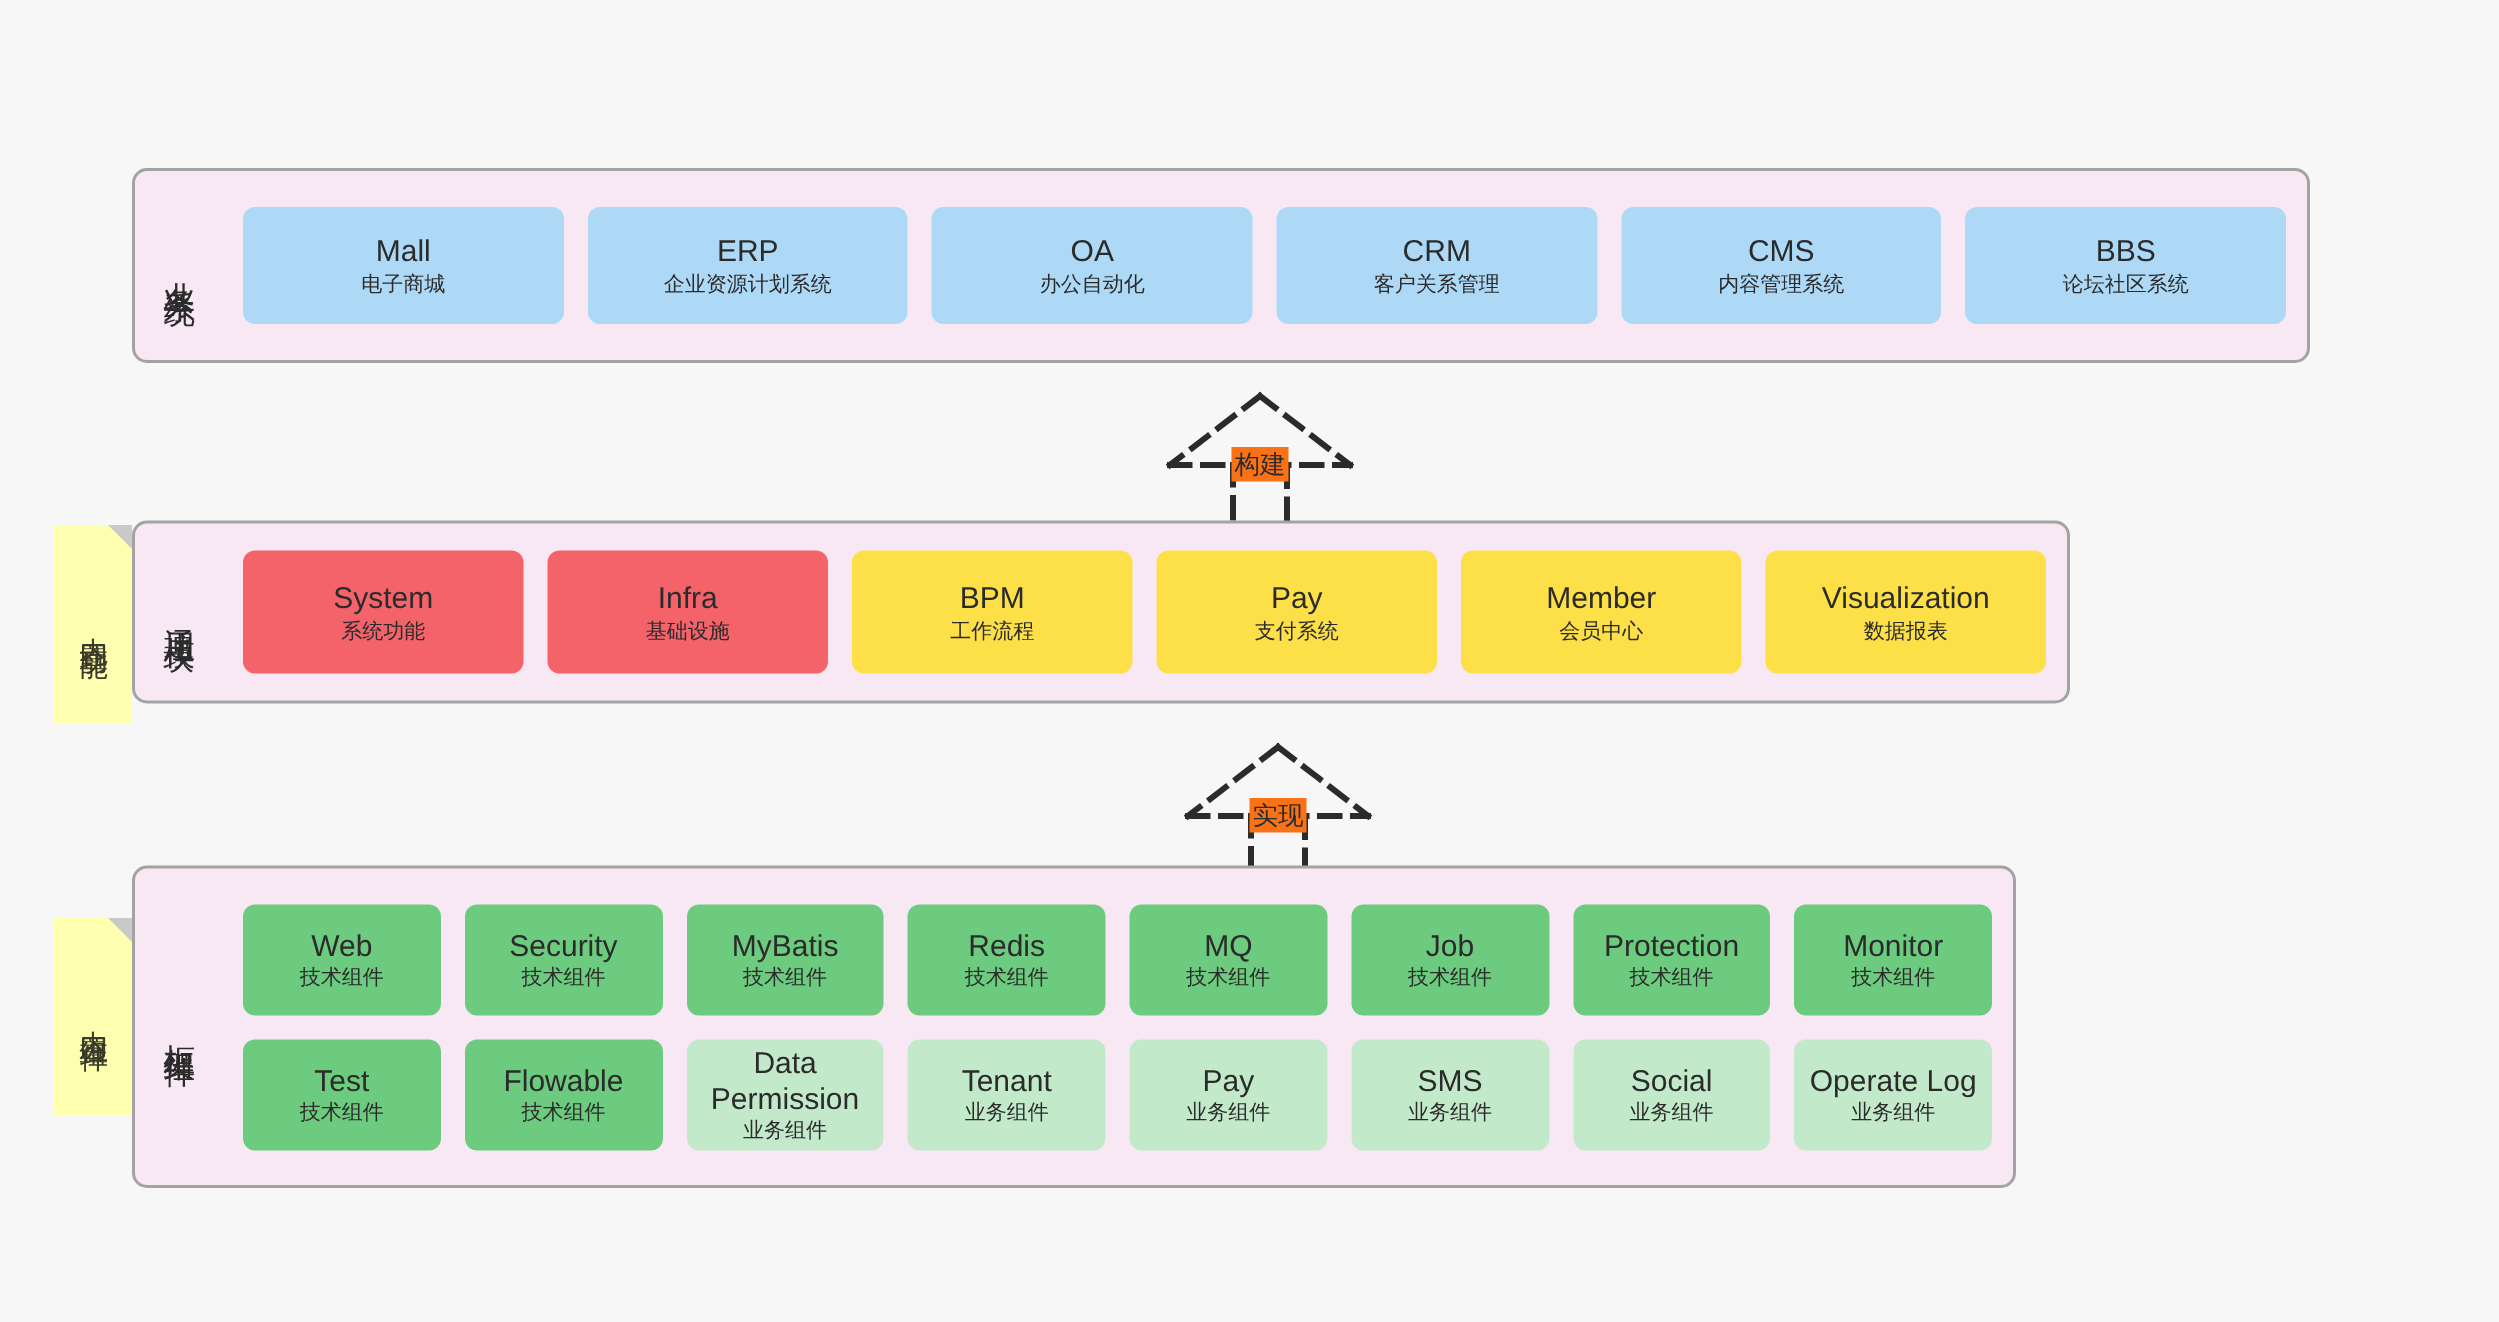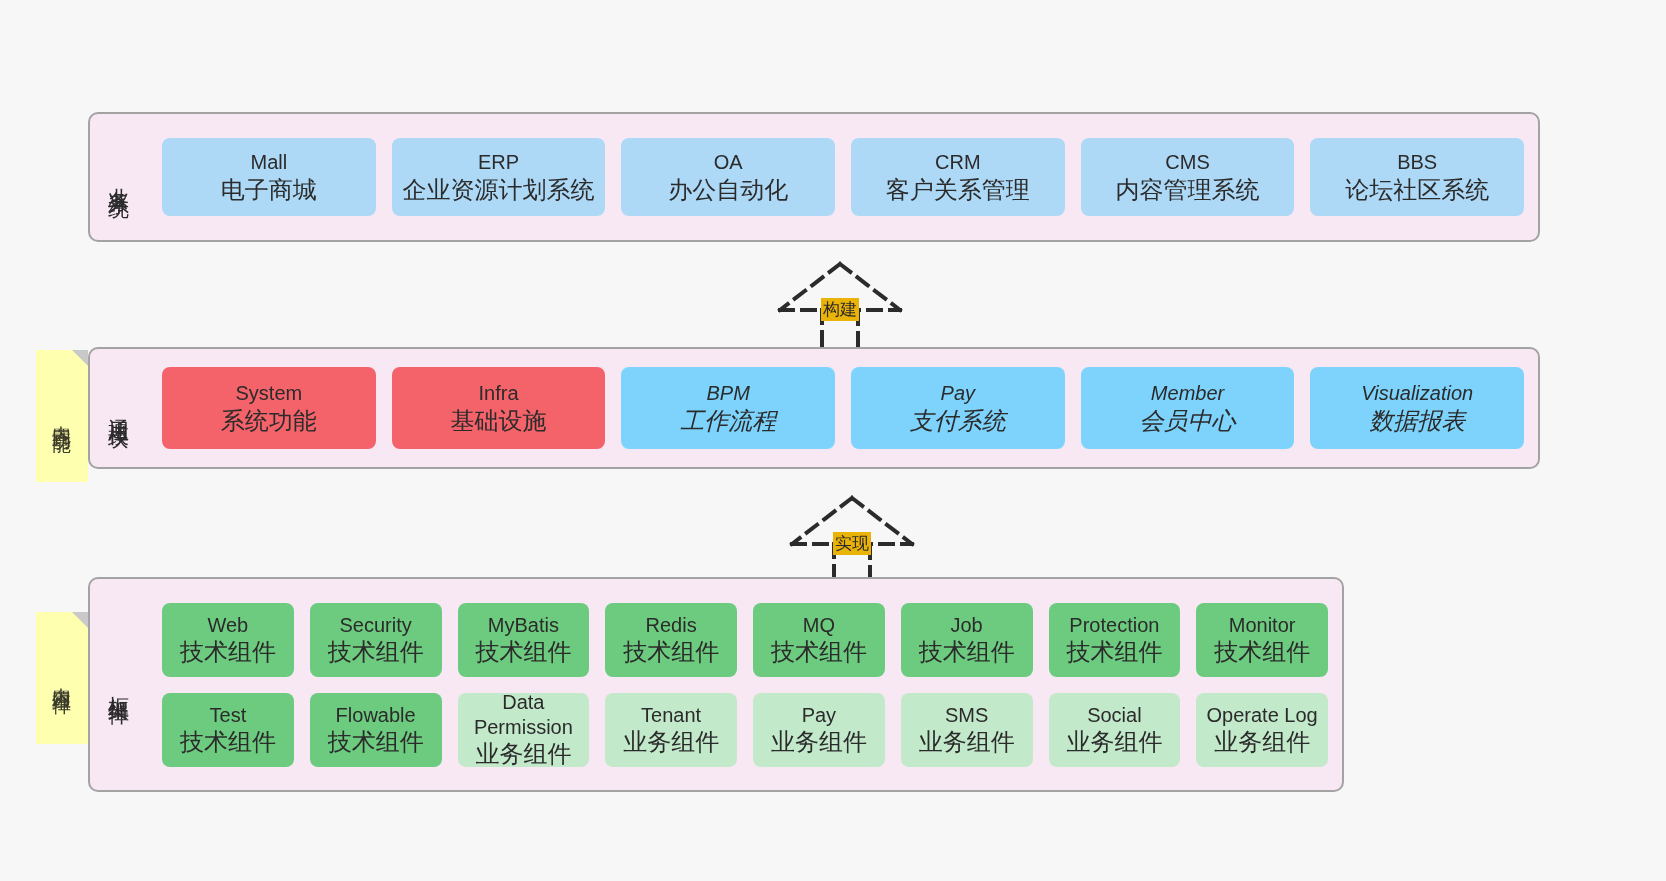--- a/index.html
+++ b/index.html
@@ -61,25 +61,25 @@
     flex-direction: column;
     align-items: center;
     justify-content: center;
     text-align: center;
     line-height: 1.22;
     padding: 4px 6px;
     color: #2b2b2b;
     min-width: 0;
   }
   .box .t-en { font-size: 20px; }
-  .box .t-cn { font-size: 24px; }
+  .box .t-cn { font-size: 14px; }
 
   .box.blue   { background: #add9f7; height: 78px; }
   .box.red    { background: #f4626a; height: 82px; }
-  .box.pink   { background: #7dd3fc; height: 82px; font-style: italic; }
+  .box.pink   { background: #fde047; height: 82px; }
   .box.green  { background: #6ccb7f; height: 74px; }
   .box.lgreen { background: #c3e9cb; height: 74px; }
 
   
   .note {
     position: absolute;
     background: #ffffb0;
     width: 52px;
     display: flex;
     align-items: center;
@@ -107,21 +107,21 @@
     height: 100px;
   }
   .arrow svg { display: block; overflow: visible; }
   .arrow .alabel {
     position: absolute;
     left: 50%;
     transform: translateX(-50%);
     top: 40px;
     font-size: 17px;
     color: #2b2b2b;
-    background: #eab308;
+    background: #f97316;
     padding: 0 2px;
     white-space: nowrap;
   }
 </style>
 </head>
 <body>
 
 <div id="canvas">
 
   <div class="layer" id="layer-business" style="left:88px; top:112px; width:1452px; height:130px;">
@@ -162,21 +162,21 @@
       <path d="M 62 52 L 62 96 L 98 96 L 98 52" fill="none" stroke="#2b2b2b" stroke-width="4" stroke-dasharray="13 9" stroke-linecap="square"></path>
     </svg>
     <div class="alabel">构建</div>
   </div>
 
   <div class="note" style="left:36px; top:350px; height:132px;">
     <span class="fold"></span>
     <span>内置功能</span>
   </div>
 
-  <div class="layer" id="layer-modules" style="left:88px; top:347px; width:1452px; height:122px;">
+  <div class="layer" id="layer-modules" style="left:88px; top:347px; width:1292px; height:122px;">
     <div class="layer-title">通用模块</div>
     <div class="layer-body">
       <div class="row" id="row-modules">
           <div class="box red">
             <div class="t-en">System</div>
             <div class="t-cn">系统功能</div>
           </div>
           <div class="box red">
             <div class="t-en">Infra</div>
             <div class="t-cn">基础设施</div>

